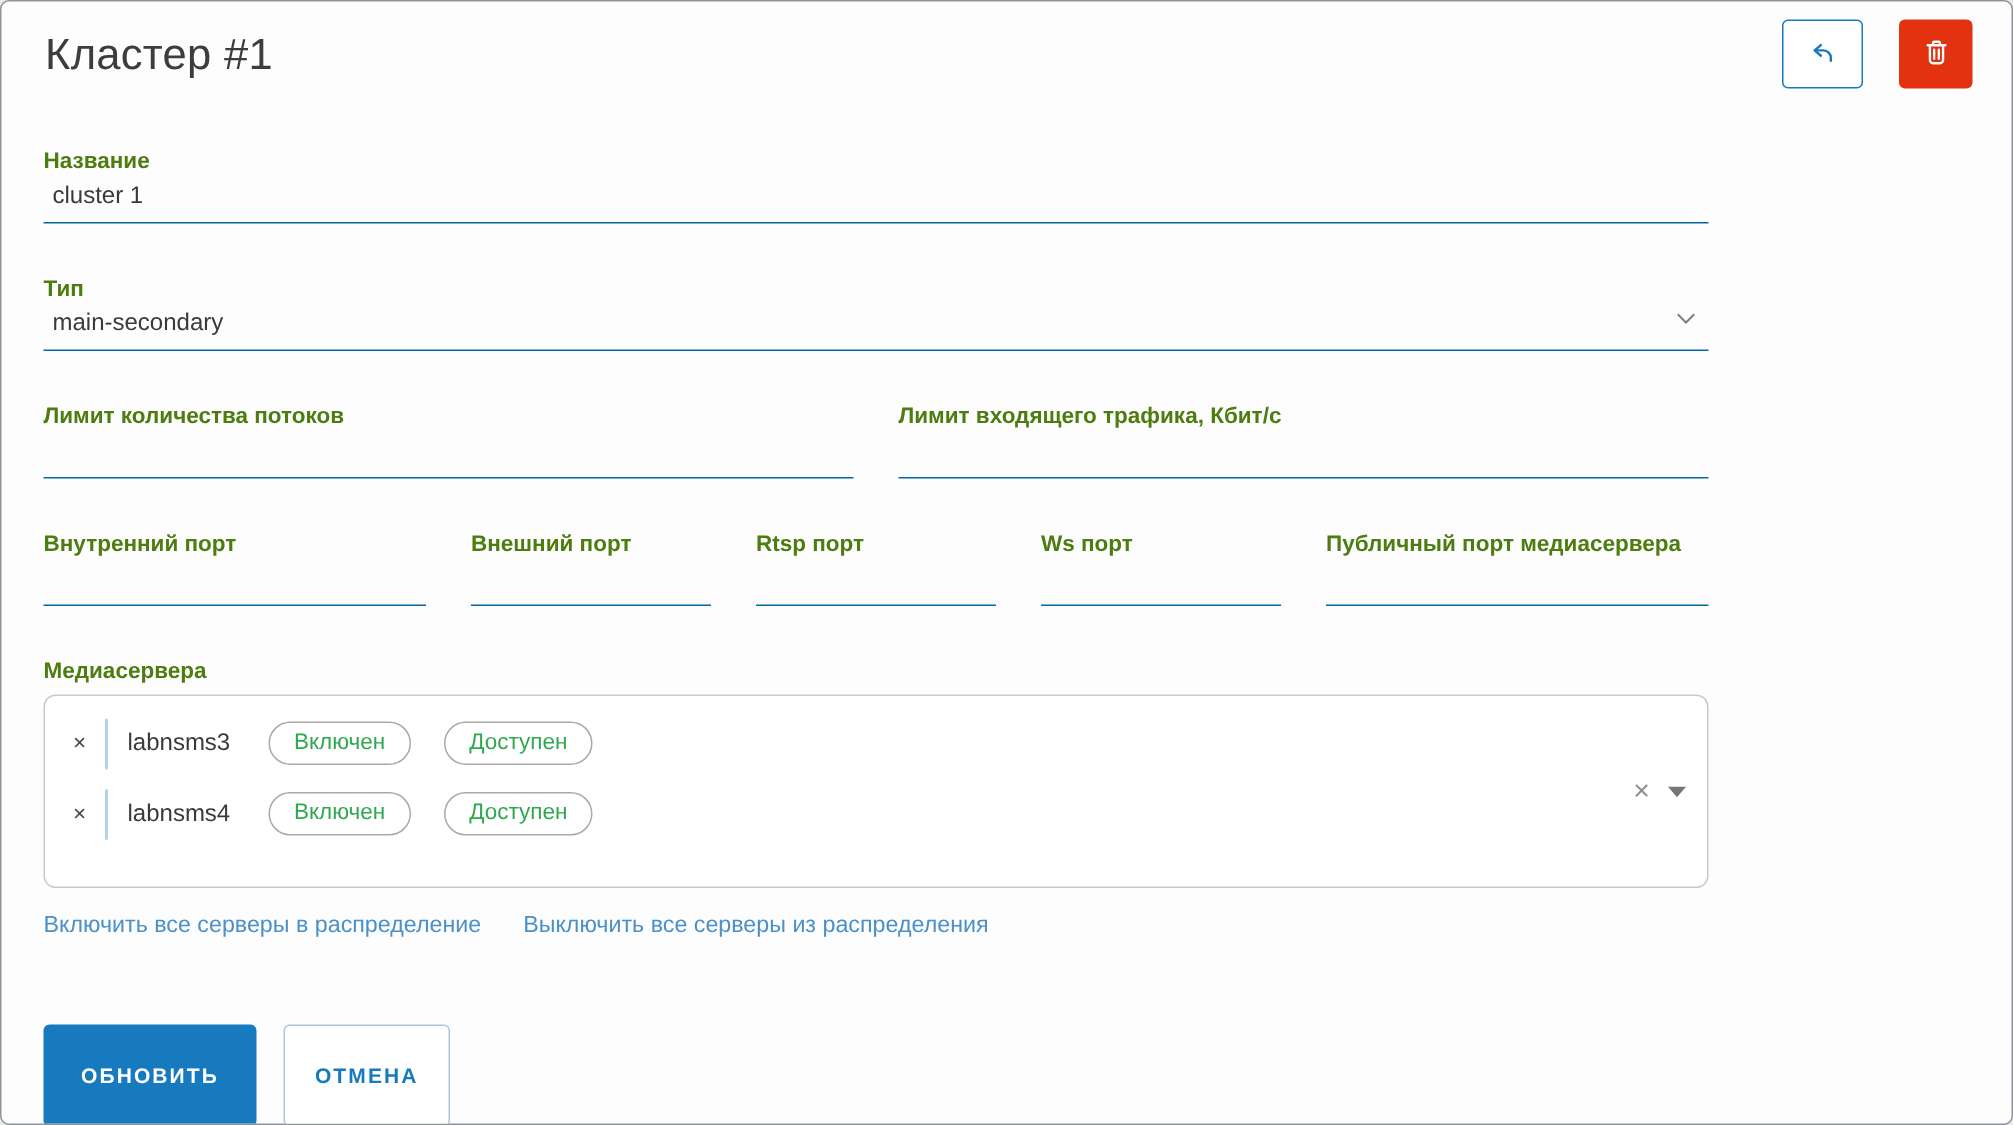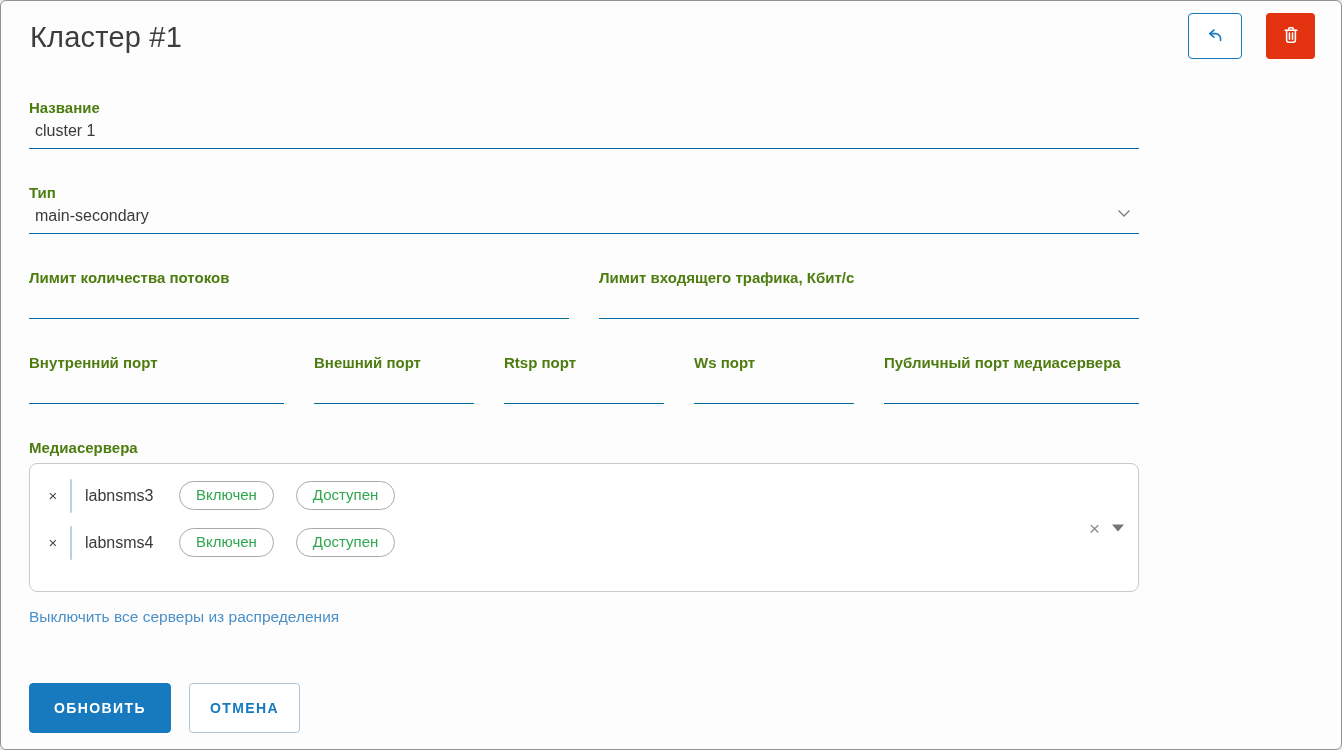--- a/index.html
+++ b/index.html
@@ -79,21 +79,21 @@
   }
 
   
   .links-row { margin-top: 16px; display: flex; gap: 28px; }
   .text-link { font-size: 15.5px; color: #4a90c9; text-decoration: none; cursor: pointer; }
 
   
   .actions { margin-top: 57px; display: flex; gap: 18px; }
   .btn {
     font-family: inherit; font-size: 14px; font-weight: 700; letter-spacing: 1.4px;
-    border-radius: 4px; cursor: pointer; padding: 17px 20px; line-height: 1;
+    border-radius: 4px; cursor: pointer; padding: 26px 20px; line-height: 1;
   }
   .btn-primary { background: #1779be; color: #ffffff; border: 1px solid #1779be; padding: 14px 24px; }
   .btn-outline { background: #ffffff; color: #1779be; border: 1px solid #abc8da; }
 </style>
 </head>
 <body>
 
 <div class="page">
 
   <div class="header">
@@ -194,20 +194,21 @@
         </div>
 
         <div class="listbox-controls">
           <button class="clear-x">×</button>
           <span class="caret-down"></span>
         </div>
       </div>
     </div>
 
     <div class="links-row">
+      <a class="text-link">Включить все серверы в распределение</a>
       <a class="text-link">Выключить все серверы из распределения</a>
     </div>
 
     <div class="actions">
       <button class="btn btn-primary">ОБНОВИТЬ</button>
       <button class="btn btn-outline">ОТМЕНА</button>
     </div>
 
   </div>
 </div>

